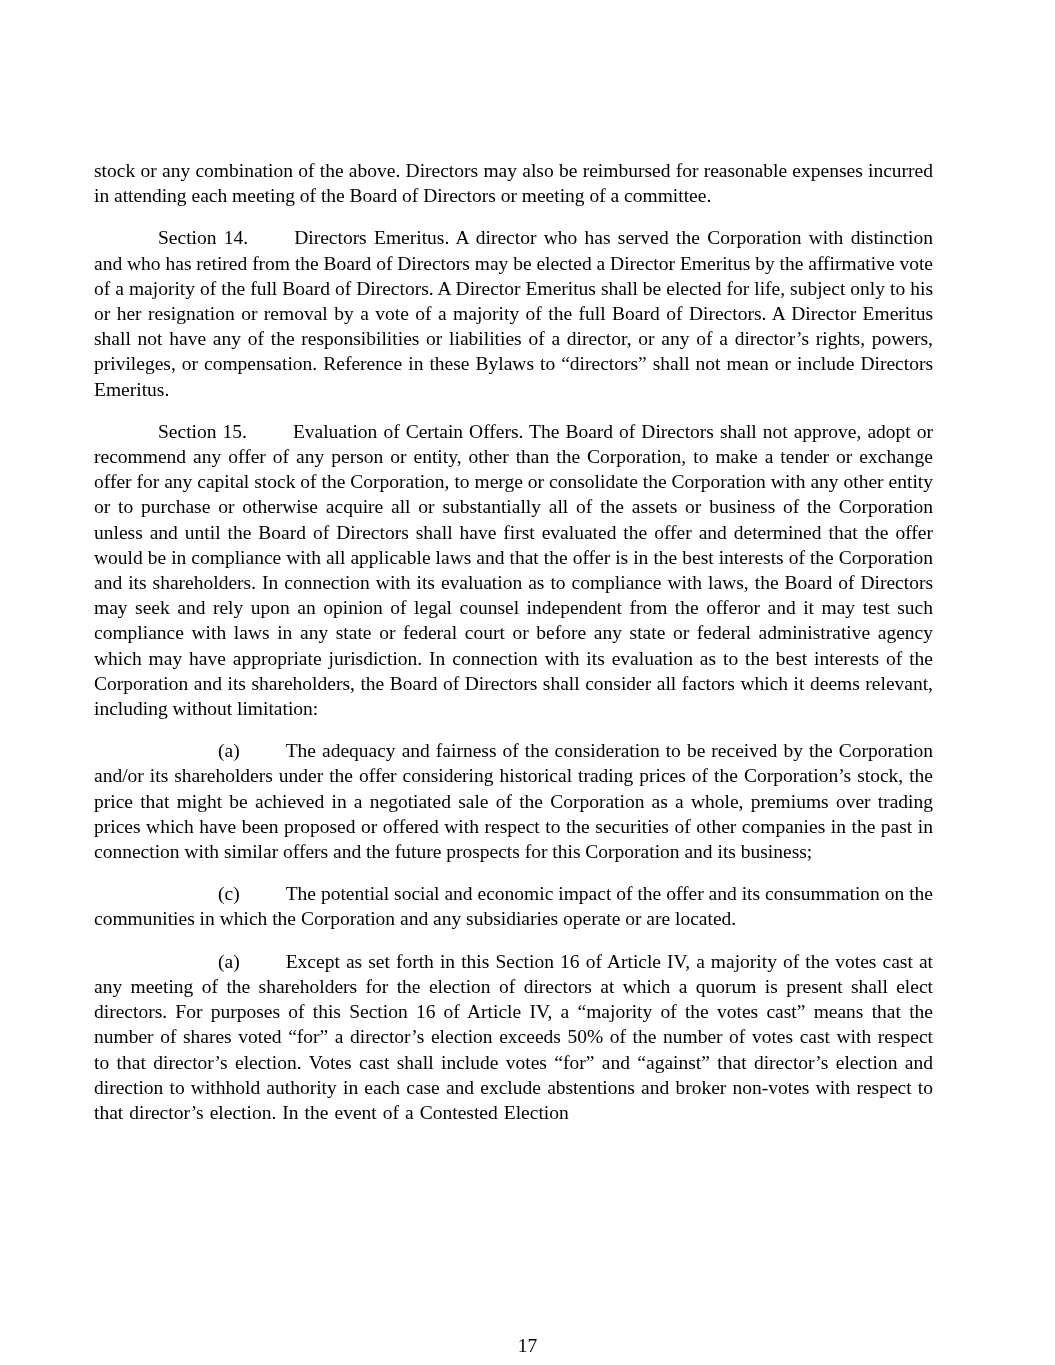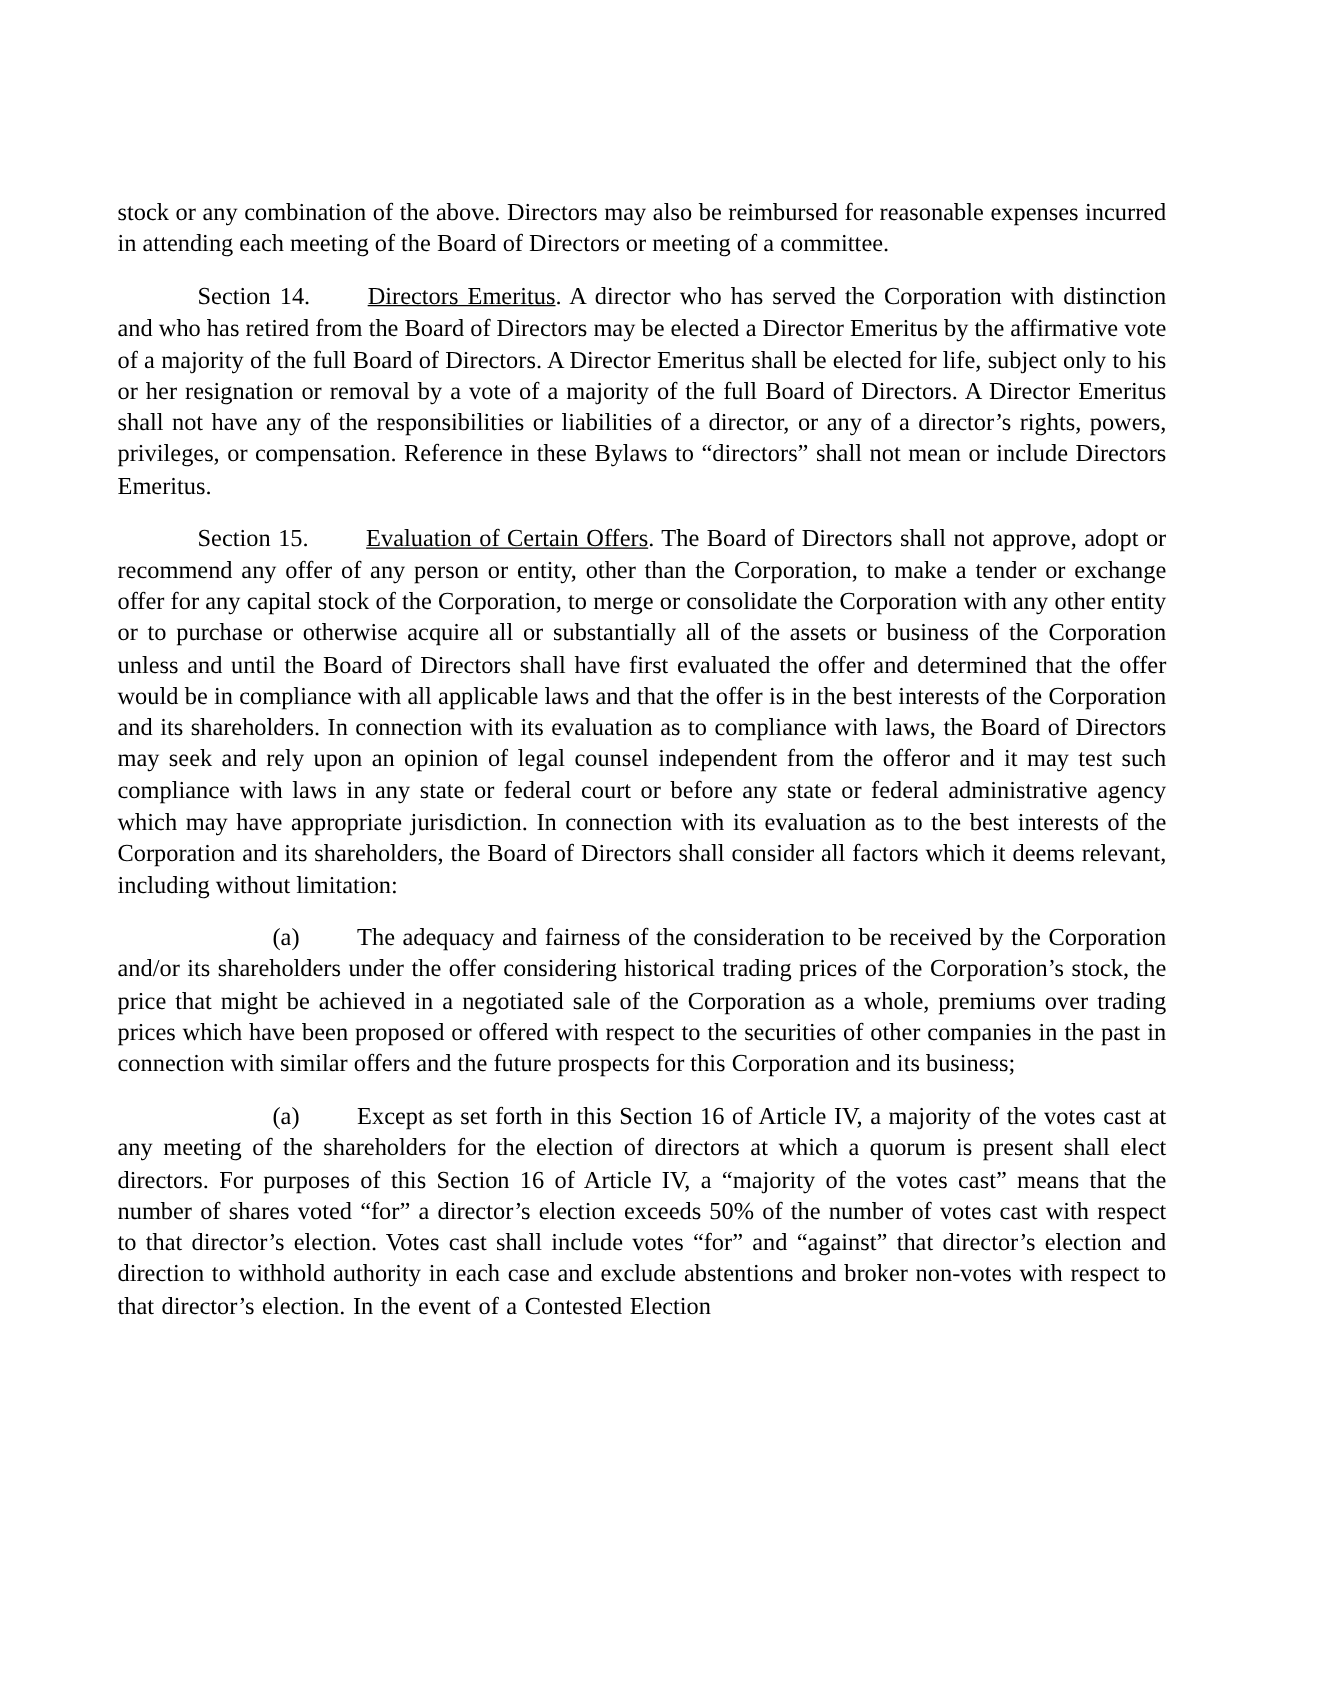--- a/index.html
+++ b/index.html
@@ -33,21 +33,20 @@
   .indent-sec {
     text-indent: 64px;
   }
   .indent-sub {
     text-indent: 124px;
   }
   .no-indent {
     text-indent: 0;
   }
   .u {
-    text-decoration: underline;
   }
   .sec-label {
   }
   .gap-small {
     display: inline-block;
     width: 46px;
   }
   .section-heading {
     text-indent: 64px;
     margin-bottom: 17px;
@@ -73,20 +72,22 @@
 
     <p class="no-indent">stock or any combination of the above.  Directors may also be reimbursed for reasonable expenses incurred in attending each meeting of the Board of Directors or meeting of a committee.</p>
 
     <p class="indent-sec"><span class="sec-label">Section 14.</span><span class="gap-small"></span><span class="u">Directors Emeritus</span><span>.  A director who has served the Corporation with distinction and who has retired from the Board of Directors may be elected a Director Emeritus by the affirmative vote of a majority of the full Board of Directors.  A Director Emeritus shall be elected for life, subject only to his or her resignation or removal by a vote of a majority of the full Board of Directors.  A Director Emeritus shall not have any of the responsibilities or liabilities of a director, or any of a director’s rights, powers, privileges, or compensation.  Reference in these Bylaws to “directors” shall not mean or include Directors Emeritus.</span></p>
 
     <p class="indent-sec"><span class="sec-label">Section 15.</span><span class="gap-small"></span><span class="u">Evaluation of Certain Offers</span><span>.  The Board of Directors shall not approve, adopt or recommend any offer of any person or entity, other than the Corporation, to make a tender or exchange offer for any capital stock of the Corporation, to merge or consolidate the Corporation with any other entity or to purchase or otherwise acquire all or substantially all of the assets or business of the Corporation unless and until the Board of Directors shall have first evaluated the offer and determined that the offer would be in compliance with all applicable laws and that the offer is in the best interests of the Corporation and its shareholders.  In connection with its evaluation as to compliance with laws, the Board of Directors may seek and rely upon an opinion of legal counsel independent from the offeror and it may test such compliance with laws in any state or federal court or before any state or federal administrative agency which may have appropriate jurisdiction.  In connection with its evaluation as to the best interests of the Corporation and its shareholders, the Board of Directors shall consider all factors which it deems relevant, including without limitation:</span></p>
 
     <p class="indent-sub"><span>(a)</span><span class="gap-small"></span><span>The adequacy and fairness of the consideration to be received by the Corporation and/or its shareholders under the offer considering historical trading prices of the Corporation’s stock, the price that might be achieved in a negotiated sale of the Corporation as a whole, premiums over trading prices which have been proposed or offered with respect to the securities of other companies in the past in connection with similar offers and the future prospects for this Corporation and its business;</span></p>
 
 
+    <p class="indent-sub"><span>(c)</span><span class="gap-small"></span><span>The potential social and economic impact of the offer and its consummation on the communities in which the Corporation and any subsidiaries operate or are located.</span></p>
 
 
     <p class="indent-sub loose"><span>(a)</span><span class="gap-small"></span><span>Except as set forth in this Section 16 of Article IV, a majority of the votes cast at any meeting of the shareholders for the election of directors at which a quorum is present shall elect directors.  For purposes of this Section 16 of Article IV, a “majority of the votes cast” means that the number of shares voted “for” a director’s election exceeds 50% of the number of votes cast with respect to that director’s election.  Votes cast shall include votes “for” and “against” that director’s election and direction to withhold authority in each case and exclude abstentions and broker non-votes with respect to that director’s election.  In the event of a Contested Election</span></p>
 
   </div>
 
+  <div class="folio">17</div>
 
 </div>
 
 </body></html>

